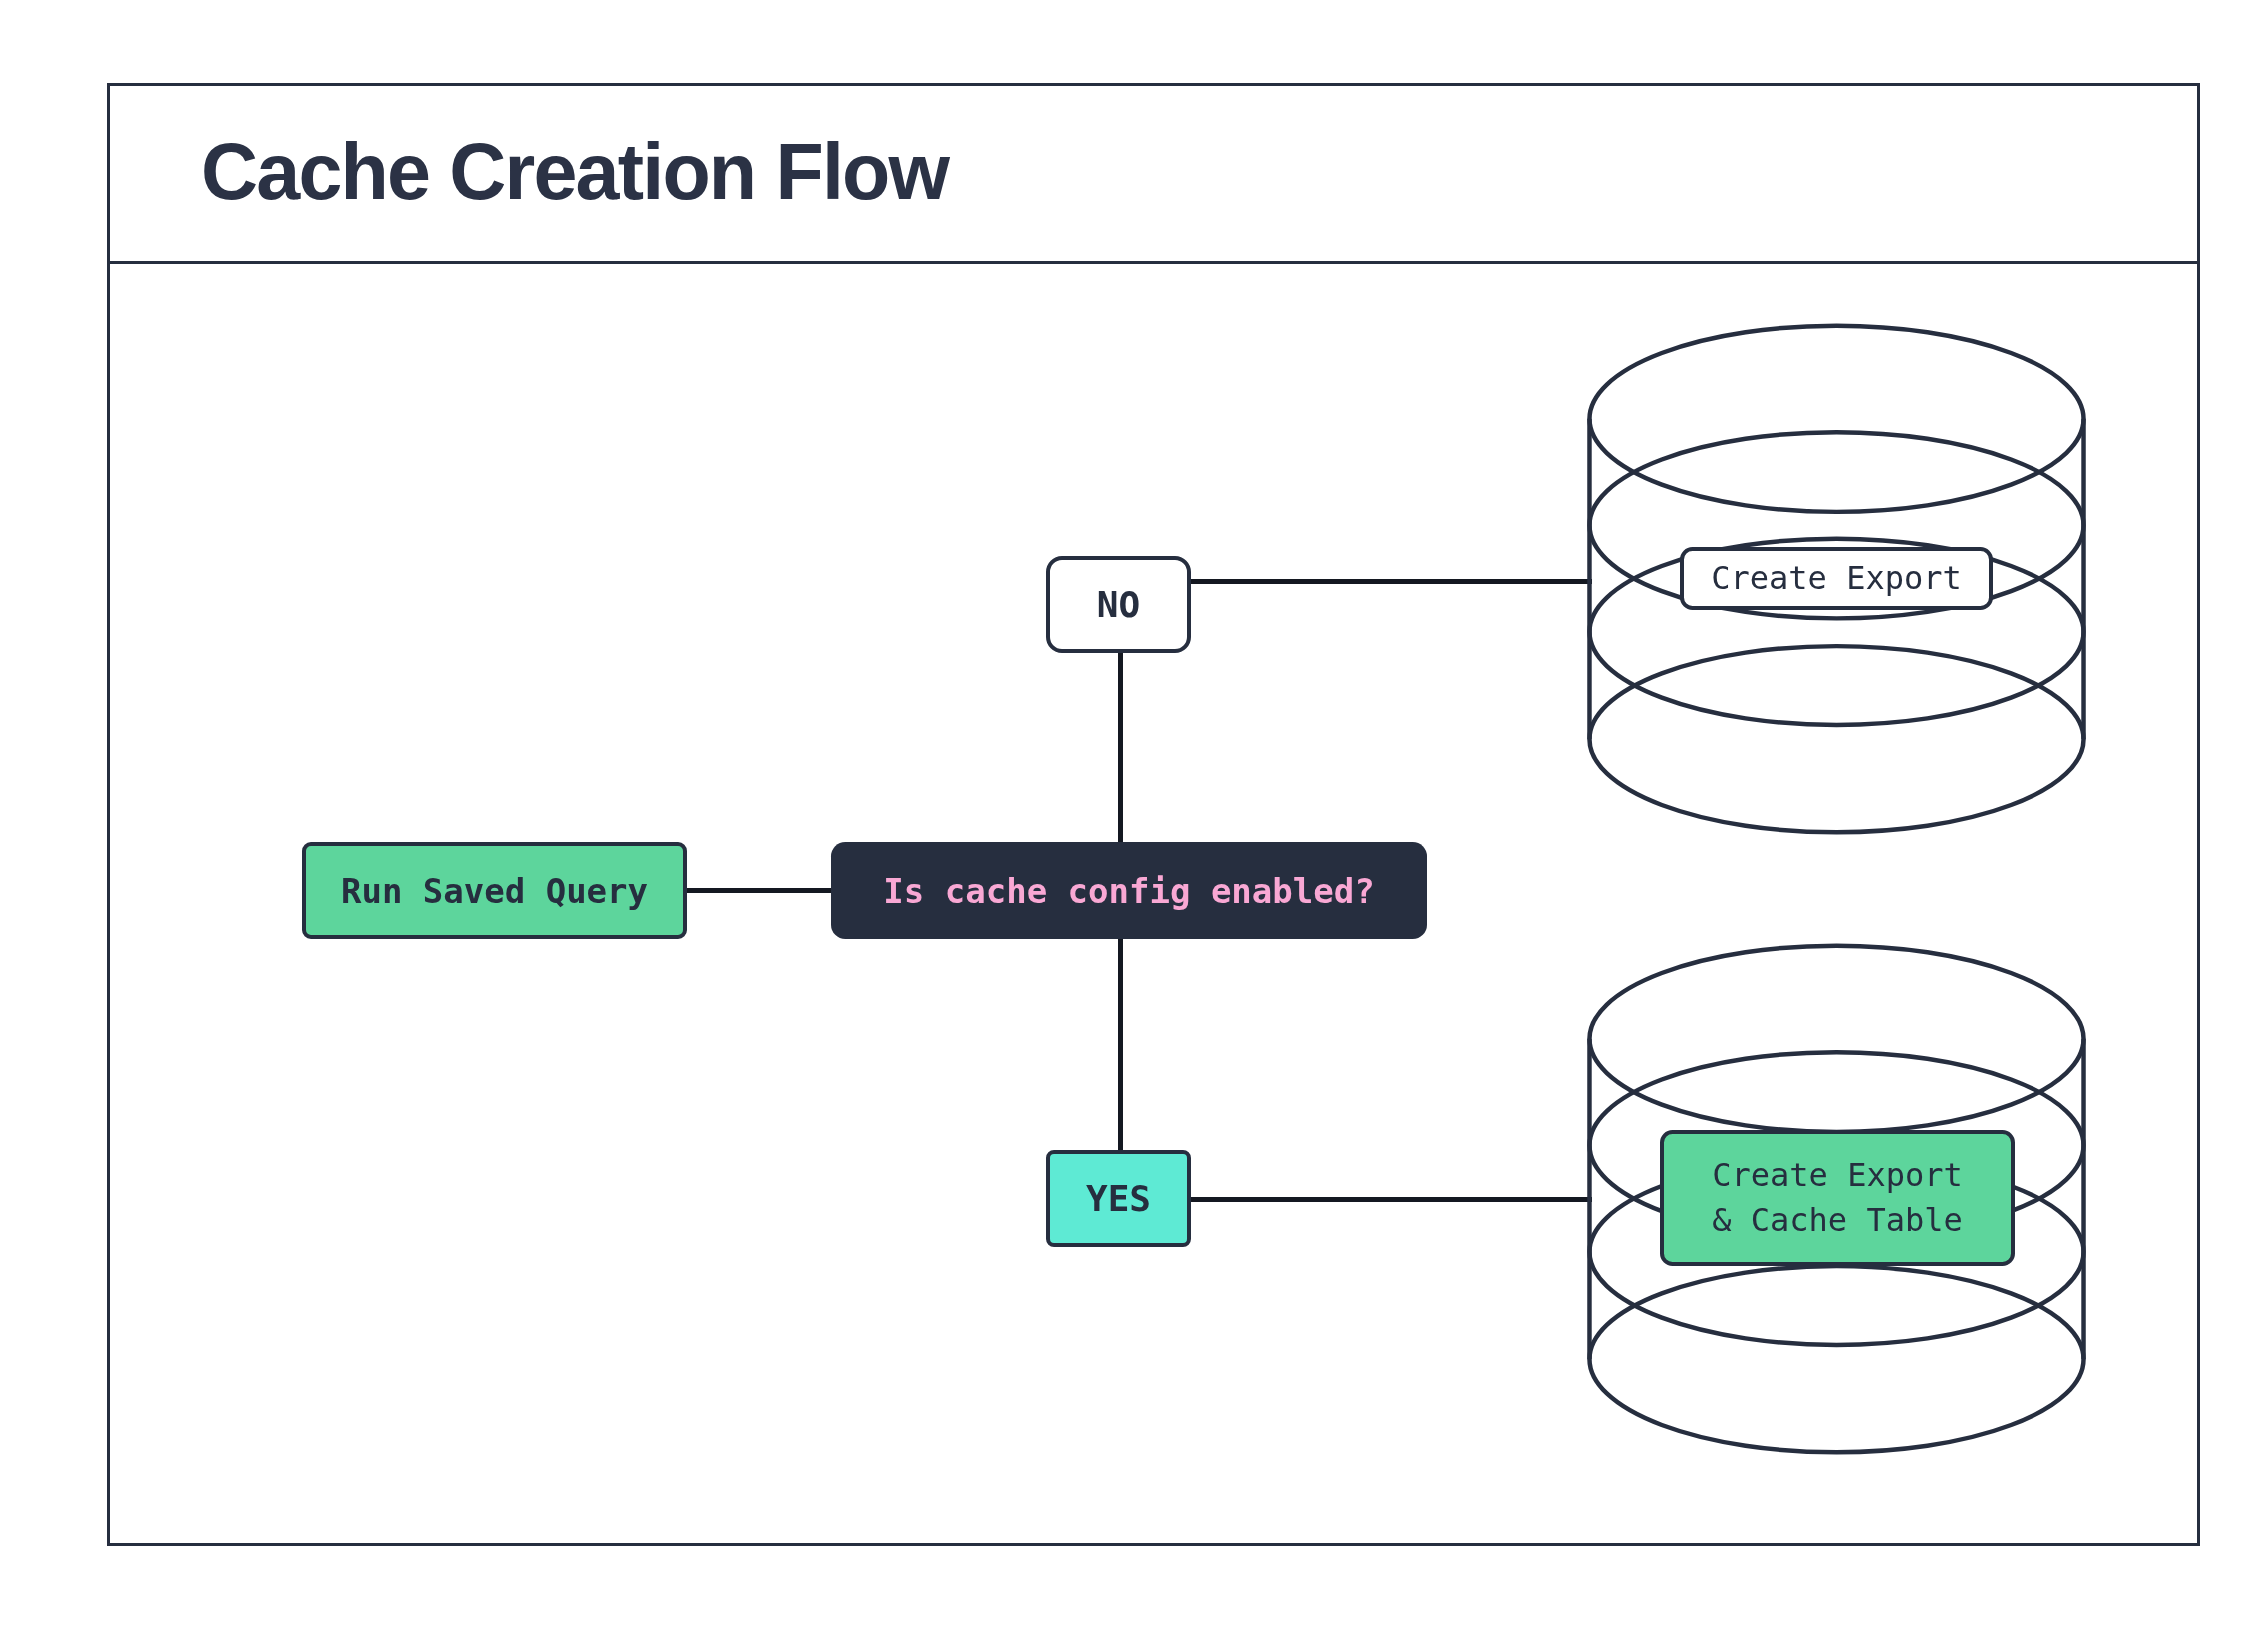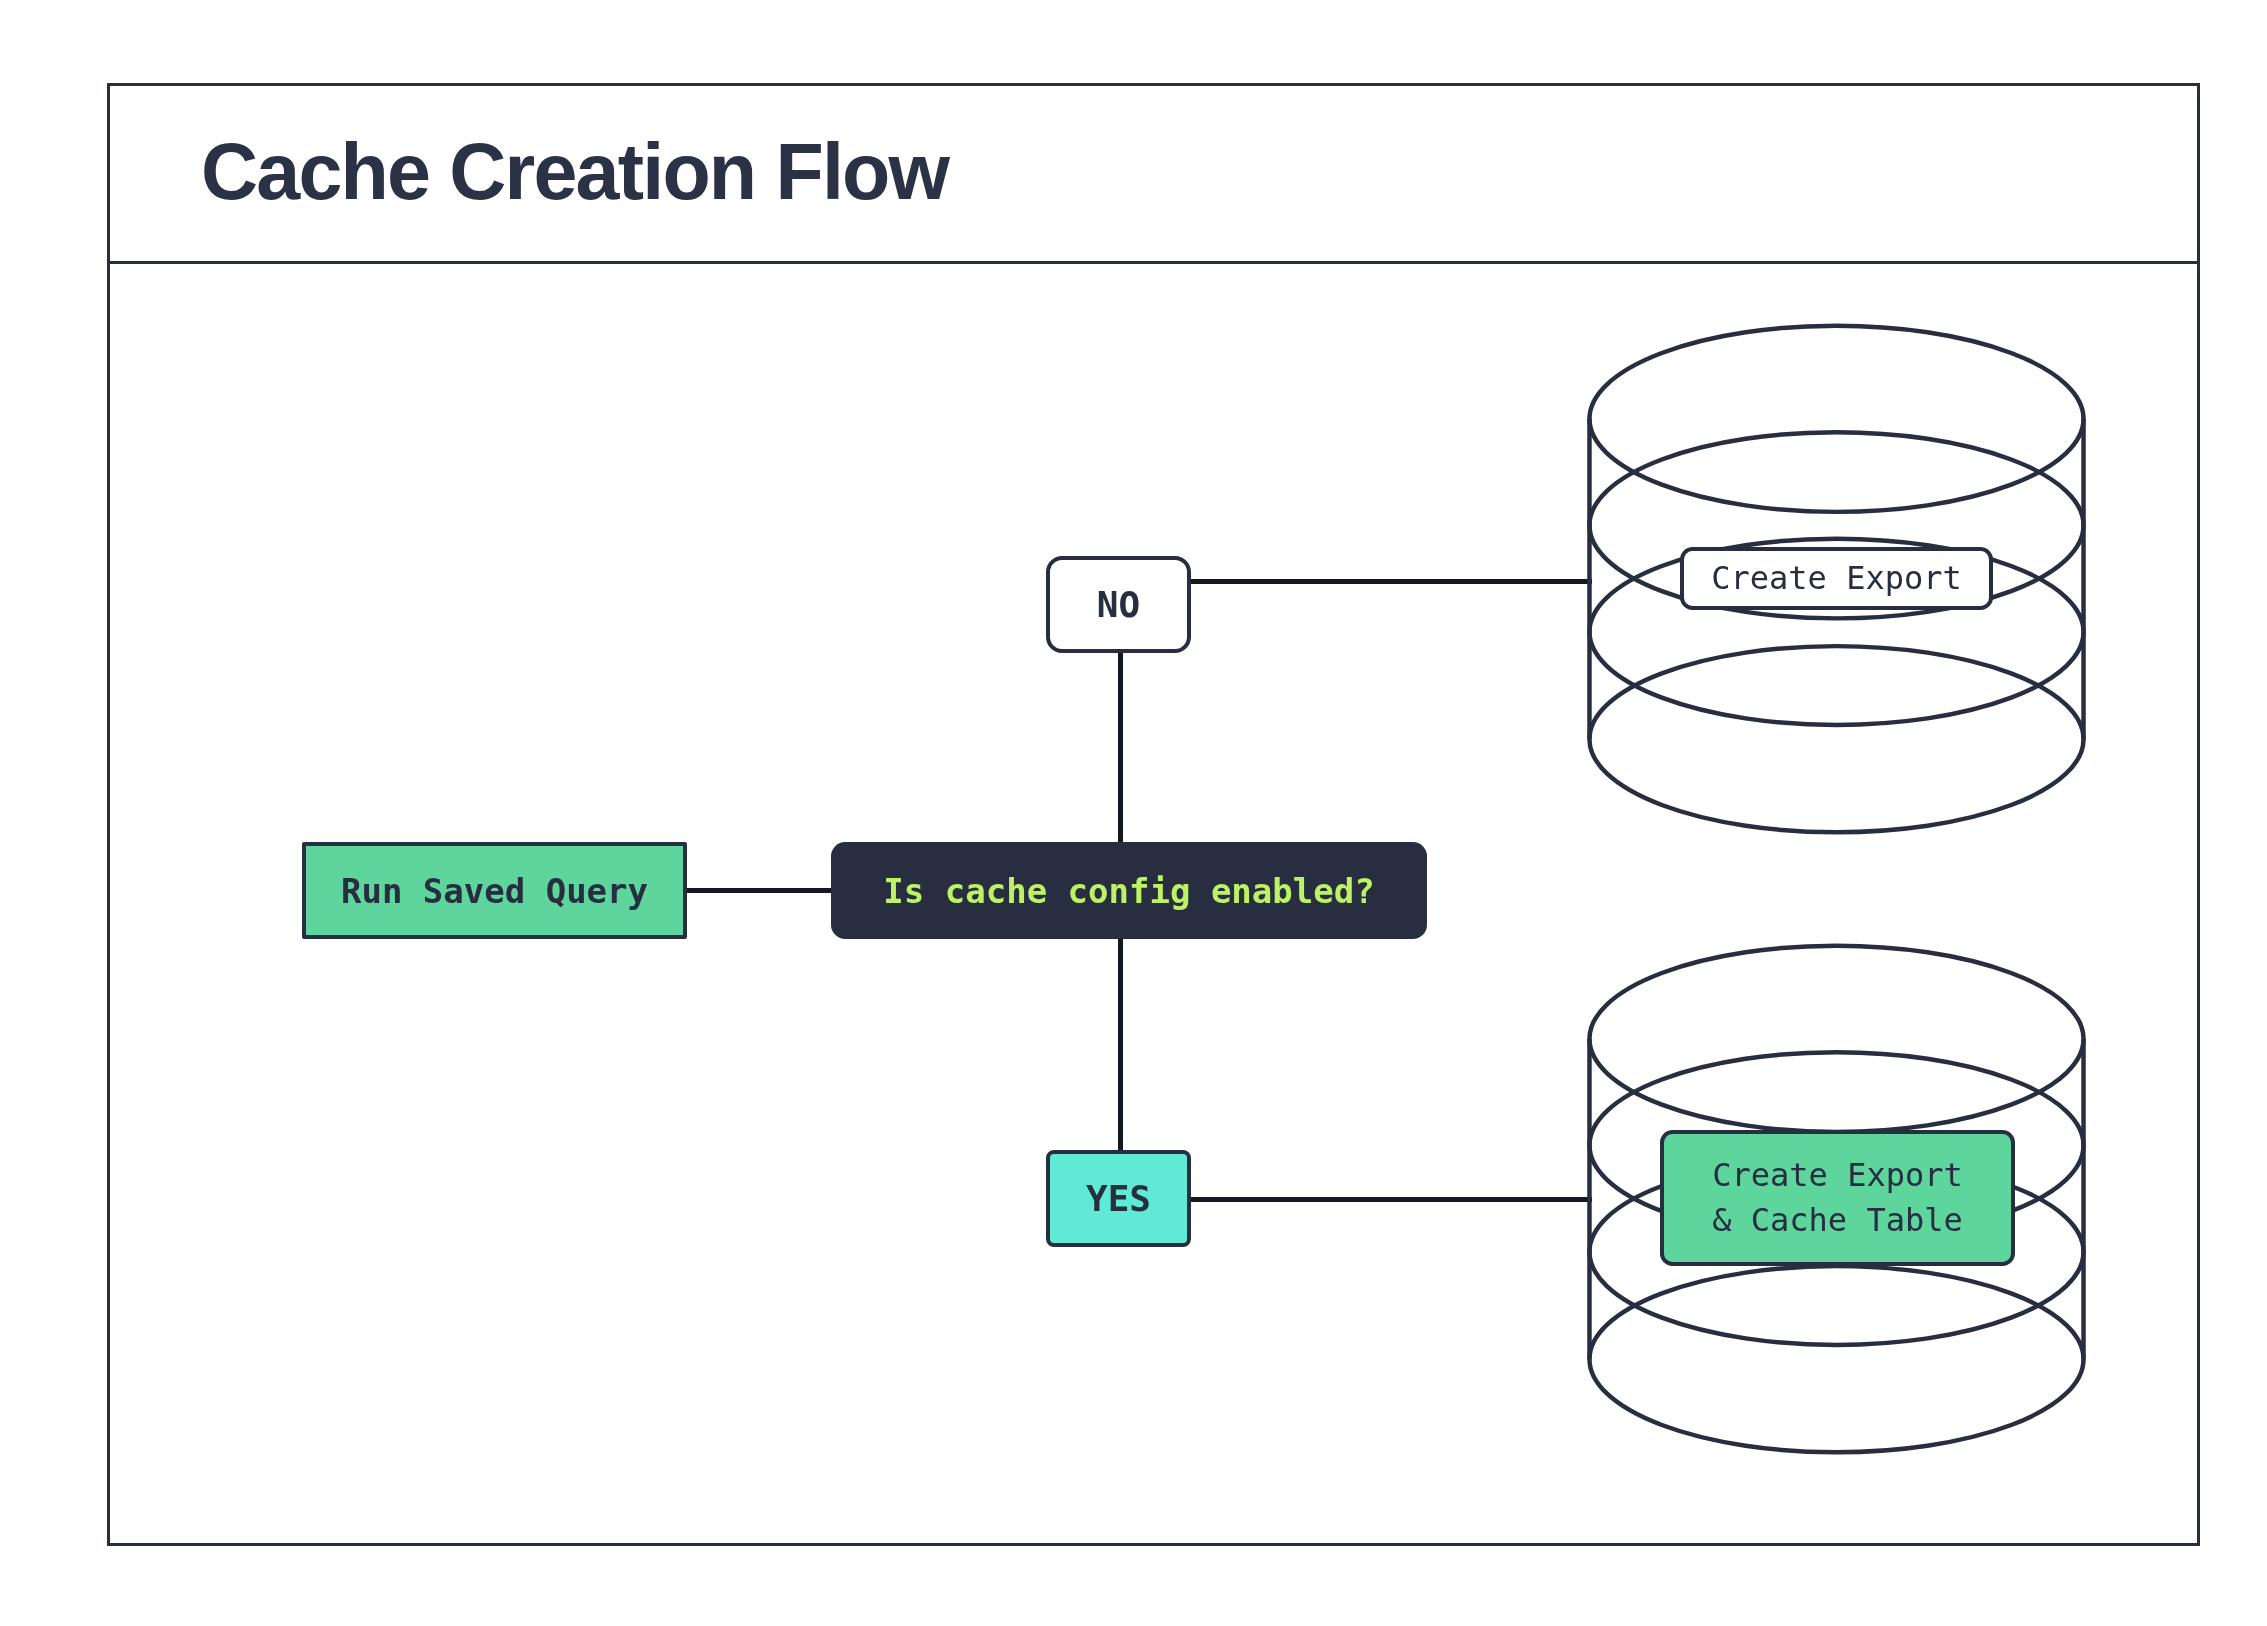--- a/index.html
+++ b/index.html
@@ -46,27 +46,27 @@
     align-items: center;
     justify-content: center;
     text-align: center;
     font-weight: 700;
     white-space: nowrap;
   }
   .node-run {
     left: 282px; top: 842px; width: 385px; height: 97px;
     background: #5dd59c;
     border: 4.5px solid #262e3f;
-    border-radius: 2px;
+    border-radius: 9px;
     font-size: 34px;
   }
   .node-question {
     left: 811px; top: 842px; width: 596px; height: 97px;
     background: #262e3f;
-    color: #bef264;
+    color: #f9a8d4;
     border-radius: 14.3px;
     font-size: 34px;
   }
   .node-no {
     left: 1026px; top: 556px; width: 145px; height: 97px;
     background: #ffffff;
     border: 4.5px solid #262e3f;
     border-radius: 16px;
     font-size: 36px;
   }

